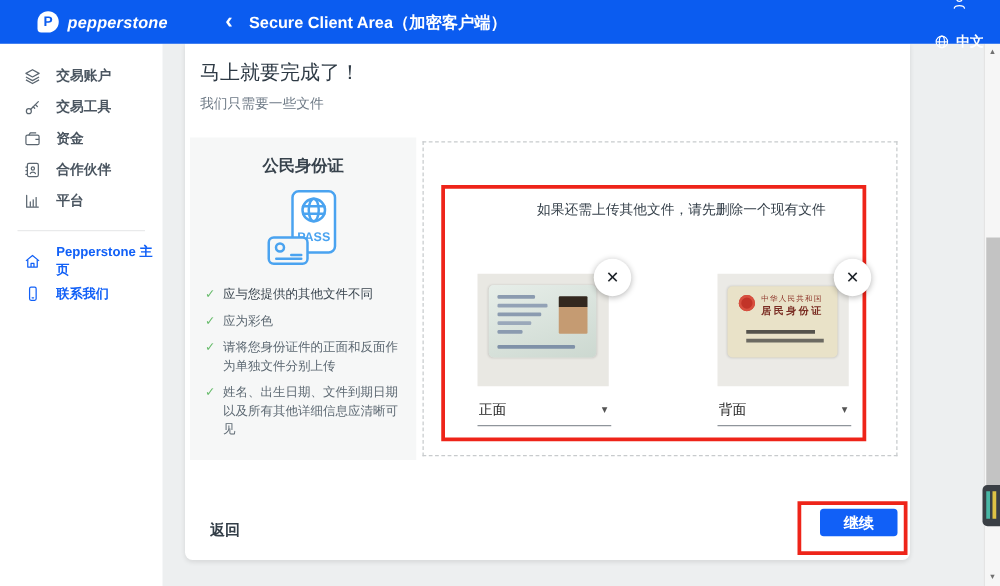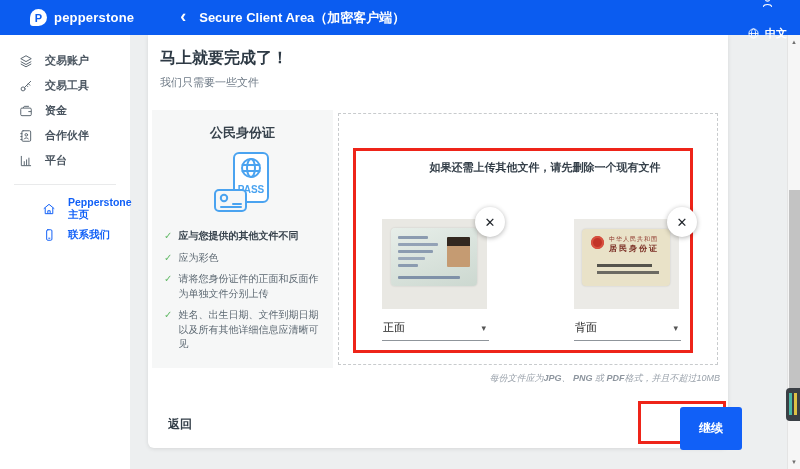--- a/index.html
+++ b/index.html
@@ -12,69 +12,69 @@
   }
   svg { display:block; }
 
   
   .app-header { position:absolute; left:0; top:0; width:800px; height:35px;
     background:#0b5cf0; display:flex; align-items:center; color:#fff; z-index:20; }
   .logo { display:flex; align-items:center; gap:7px; margin-left:30px; }
   .logo-mark { width:17px; height:17px; background:#fff; color:#0b5cf0;
     border-radius:50% 50% 50% 3px; font-size:11px; font-weight:bold;
     display:flex; align-items:center; justify-content:center; }
-  .logo-text { font-size:13px; font-weight:bold; letter-spacing:.2px; }
+  .logo-text { font-size:13px; font-weight:bold; letter-spacing:.2px;font-style:italic; }
   .back-chevron { margin-left:46px; font-size:18px; font-weight:bold; line-height:1;
     cursor:pointer; padding-bottom:3px; }
   .header-title { margin-left:13px; font-size:13px; font-weight:bold; }
   .header-right { margin-left:auto; display:flex; align-items:center; gap:17px; margin-right:13px;flex-direction:column; }
   .hdr-icon { cursor:pointer; display:flex; }
   .lang { display:flex; align-items:center; gap:5px; font-size:11px; font-weight:bold; cursor:pointer; }
 
   
   .sidebar { position:absolute; left:0; top:35px; width:130px; height:434px; background:#fff; }
   .nav { padding-top:13px; }
   .nav-item { height:25px; display:flex; align-items:center; gap:12px; padding-left:19px;
     font-size:11px; color:#4a5560; cursor:pointer; }
   .nav-item .ni { width:14px; height:14px; flex:none; color:#5b6670; }
   .nav-item .lbl { font-weight:600; }
   .nav-item.active { color:#1160f7; background:#f4f5f6; }
   .nav-item.active .ni { color:#1160f7; }
   .nav-divider { border-top:1px solid #e9eaeb; margin:11px 14px; }
-  .nav-item.link { color:#1160f7; height:26px;margin-left:23px; }
+  .nav-item.link { color:#1160f7; height:26px; }
   .nav-item.link .ni { color:#1160f7; }
   .nav-item.link .lbl { font-size:10.5px; }
   .chat-bar { position:absolute; bottom:0; left:0; width:130px; height:29px; background:#1160f7;
     color:#fff; display:flex; align-items:center; gap:10px; padding-left:17px;
     font-size:11px; font-weight:bold; cursor:pointer; }
 
   
   .content-card { position:absolute; left:148px; top:35px; width:580px; height:413px;
     background:#fff; border-radius:0 0 6px 6px; box-shadow:0 1px 4px rgba(0,0,0,.10); }
-  .page-title { position:absolute; left:12px; top:13px; font-size:16px; font-weight:700; color:#2e3a45; }
+  .page-title { position:absolute; left:12px; top:13px; font-size:16px; font-weight:400; color:#2e3a45; }
   .page-subtitle { position:absolute; left:12px; top:40px; font-size:11px; color:#6e7a86; }
 
   
   .doc-panel { position:absolute; left:4px; top:75px; width:181px;
     background:#f6f7f7; padding:14px 12px 16px; }
   .doc-heading { text-align:center; font-size:13px; font-weight:bold; color:#37424c; }
   .passport-wrap { display:flex; justify-content:center; margin-top:10px; }
   .doc-example { margin-top:8px; font-size:10px; color:#7d8894; text-align:center; line-height:1.6; }
   .checklist { margin-top:13px; display:flex; flex-direction:column; gap:7px; }
   .check-item { display:flex; gap:6px; font-size:10px; color:#5c6872; line-height:1.45; }
   .check-item .ck { color:#66bb6a; font-weight:bold; flex:none; }
-  .check-item.strong .ct { font-weight:bold; color:#39444e; }
+  .check-item.strong .ct { font-weight:normal; color:#39444e; }
 
   
   .dashed-box { position:absolute; left:190px; top:78px; width:380px; height:252px;
     border:1px dashed #c8cbcd; }
   .red-box { position:absolute; left:14px; top:34px; width:340px; height:205px;
     border:3px solid #ee2419; }
   .upload-warning { position:absolute; top:9px; left:0; right:0; text-align:center;
-    font-size:11px; font-weight:700; color:#333e48;padding-left:44px; }
+    font-size:11px; font-weight:400; color:#333e48;padding-left:44px; }
 
   .doc-card { position:absolute; width:108px; }
   .doc-card.first { left:26px; top:68px; }
   .doc-card.second { left:218px; top:68px; }
   .photo { width:105px; height:90px; position:relative; }
   .photo1 { background:#e9e8e3; }
   .photo2 { background:#ebeae6; }
   .close-btn { position:absolute; top:-12px; right:-15px; width:30px; height:30px; border-radius:50%;
     background:#fff; box-shadow:0 1px 5px rgba(0,0,0,.30); display:flex; align-items:center;
     justify-content:center; font-size:13px; font-weight:bold; color:#1d2228; cursor:pointer; z-index:3; }
@@ -111,23 +111,23 @@
   .idb-l2 { left:15px; top:42px; width:62px; background:#6c6a62; }
 
   .format-note { position:absolute; right:8px; top:337px; font-size:9px; font-style:italic;
     color:#9aa2ab; }
   .format-note b { color:#8d959e; }
 
   .back-link { position:absolute; left:20px; top:381px; font-size:12px; font-weight:bold;
     color:#333e48; cursor:pointer; }
   .continue-annotation { position:absolute; left:490px; top:366px; width:88px; height:43px;
     border:3px solid #ee2419; }
-  .continue-btn { position:absolute; left:508px; top:372px; width:62px; height:43px;
+  .continue-btn { position:absolute; left:508px; top:372px; width:62px; height:22px;
     background:#1160f7; border:none; border-radius:3px; color:#fff; font-size:12px;
-    font-weight:bold; cursor:pointer; font-family:inherit;margin-left:24px; }
+    font-weight:bold; cursor:pointer; font-family:inherit; }
 
   
   .scrollbar { position:absolute; right:0; top:35px; width:13px; height:434px;
     background:#f6f6f6; border-left:1px solid #e4e4e4; }
   .sb-arrow { position:absolute; left:0; width:100%; text-align:center; font-size:6px;
     color:#707070; cursor:pointer; }
   .sb-up { top:4px; } .sb-down { bottom:4px; }
   .sb-thumb { position:absolute; left:1px; top:155px; width:11px; height:230px;
     background:#c3c3c3; cursor:pointer; }
   .float-widget { position:absolute; right:0; top:388px; width:14px; height:33px;
@@ -327,21 +327,20 @@
           </div>
         </div>
         <div class="dropdown">
           <span>背面</span>
           <span class="caret">▾</span>
         </div>
       </div>
     </div>
   </div>
 
-  <div class="format-note"><span>每份文件应为</span><b>JPG</b><span>、 </span><b>PNG</b><span> 或 </span><b>PDF</b><span>格式，并且不超过10MB</span></div>
 
   <div class="back-link">返回</div>
   <div class="continue-annotation"></div>
   <button class="continue-btn">继续</button>
 </div>
 
 <div class="scrollbar">
   <div class="sb-arrow sb-up">▲</div>
   <div class="sb-thumb"></div>
   <div class="sb-arrow sb-down">▼</div>

